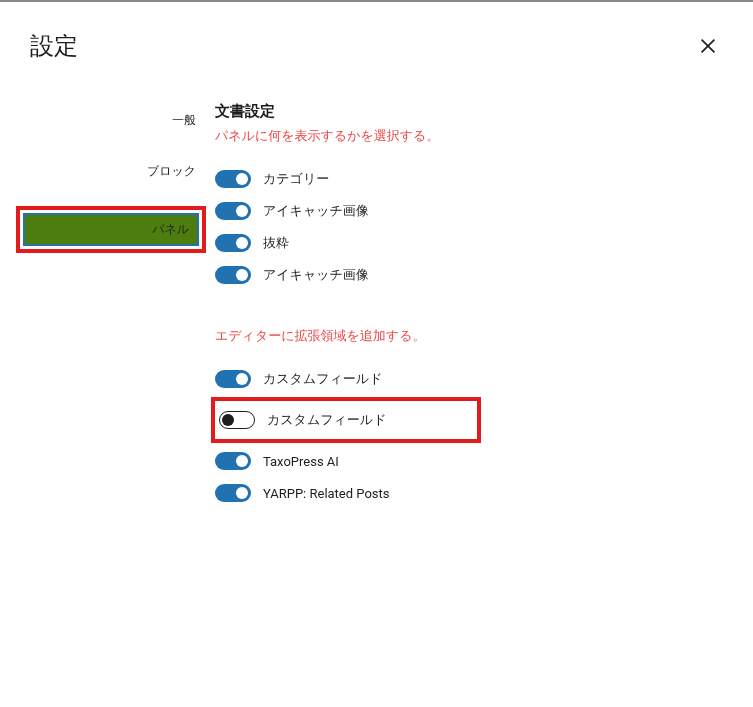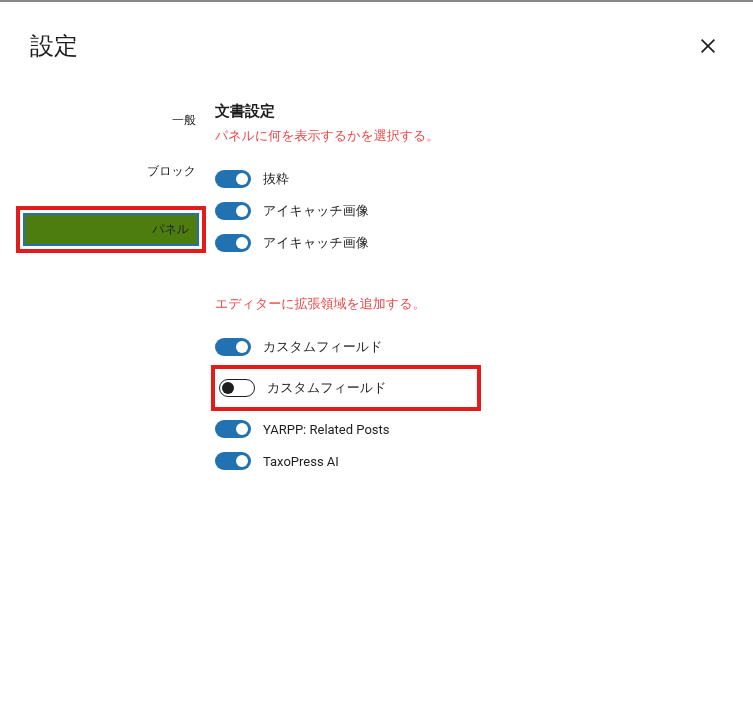--- a/index.html
+++ b/index.html
@@ -160,46 +160,50 @@
     </div>
   </div>
 
   <div class="main">
     <div class="section">
       <div class="section-title">文書設定</div>
       <div class="section-desc">パネルに何を表示するかを選択する。</div>
 
       <div class="toggle-row">
         <div class="toggle on"></div>
+        <span class="toggle-label">カテゴリー</span>
+      </div>
+      <div class="toggle-row">
+        <div class="toggle on"></div>
+        <span class="toggle-label">アイキャッチ画像</span>
+      </div>
+      <div class="toggle-row">
+        <div class="toggle on"></div>
         <span class="toggle-label">抜粋</span>
-      </div>
-      <div class="toggle-row">
-        <div class="toggle on"></div>
-        <span class="toggle-label">アイキャッチ画像</span>
       </div>
       <div class="toggle-row">
         <div class="toggle on"></div>
         <span class="toggle-label">アイキャッチ画像</span>
       </div>
     </div>
 
     <div class="section">
       <div class="section-desc">エディターに拡張領域を追加する。</div>
 
       <div class="toggle-row">
         <div class="toggle on"></div>
         <span class="toggle-label">カスタムフィールド</span>
       </div>
       <div class="toggle-row highlighted">
         <div class="toggle off" style="margin-left: 4px;"></div>
         <span class="toggle-label">カスタムフィールド</span>
       </div>
       <div class="toggle-row">
         <div class="toggle on"></div>
+        <span class="toggle-label">TaxoPress AI</span>
+      </div>
+      <div class="toggle-row">
+        <div class="toggle on"></div>
         <span class="toggle-label">YARPP: Related Posts</span>
-      </div>
-      <div class="toggle-row">
-        <div class="toggle on"></div>
-        <span class="toggle-label">TaxoPress AI</span>
       </div>
     </div>
   </div>
 </div>
 
 </body></html>

